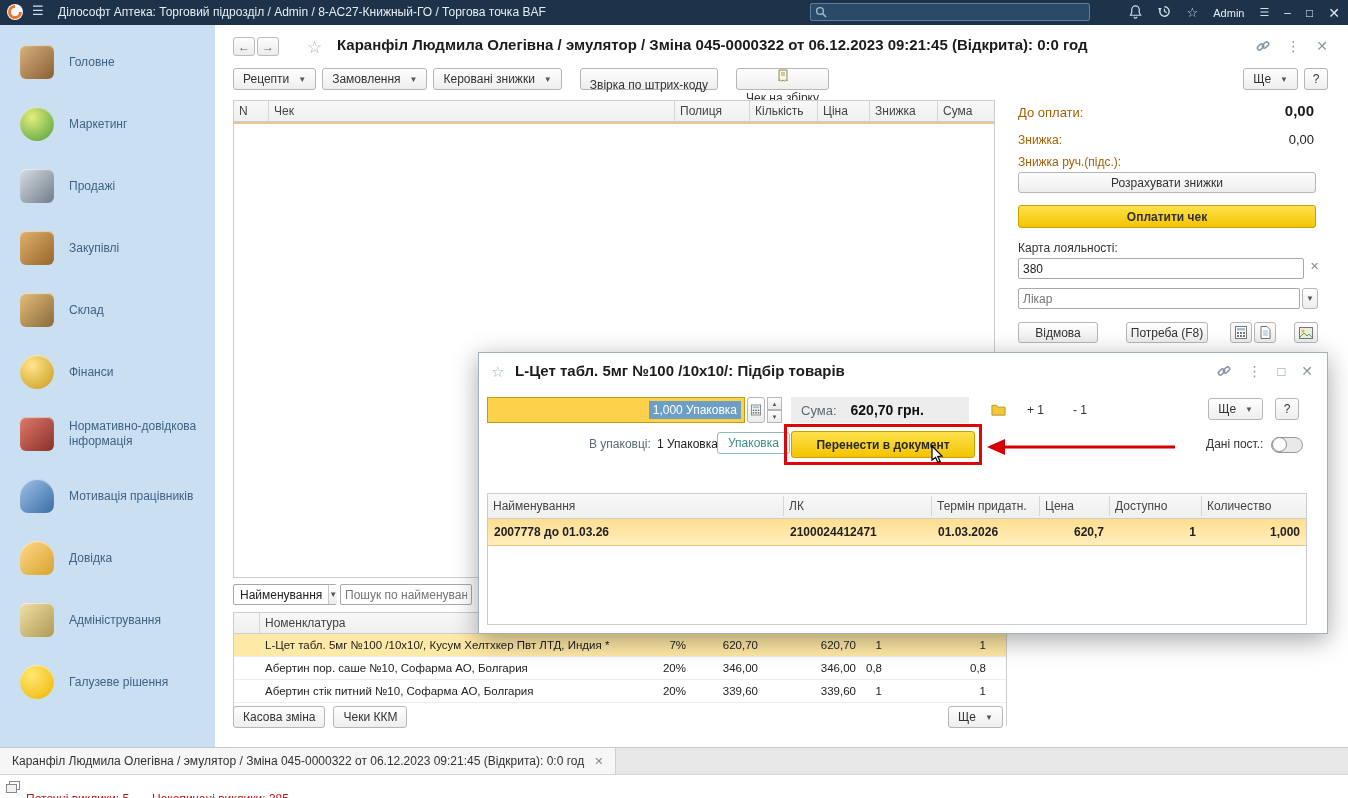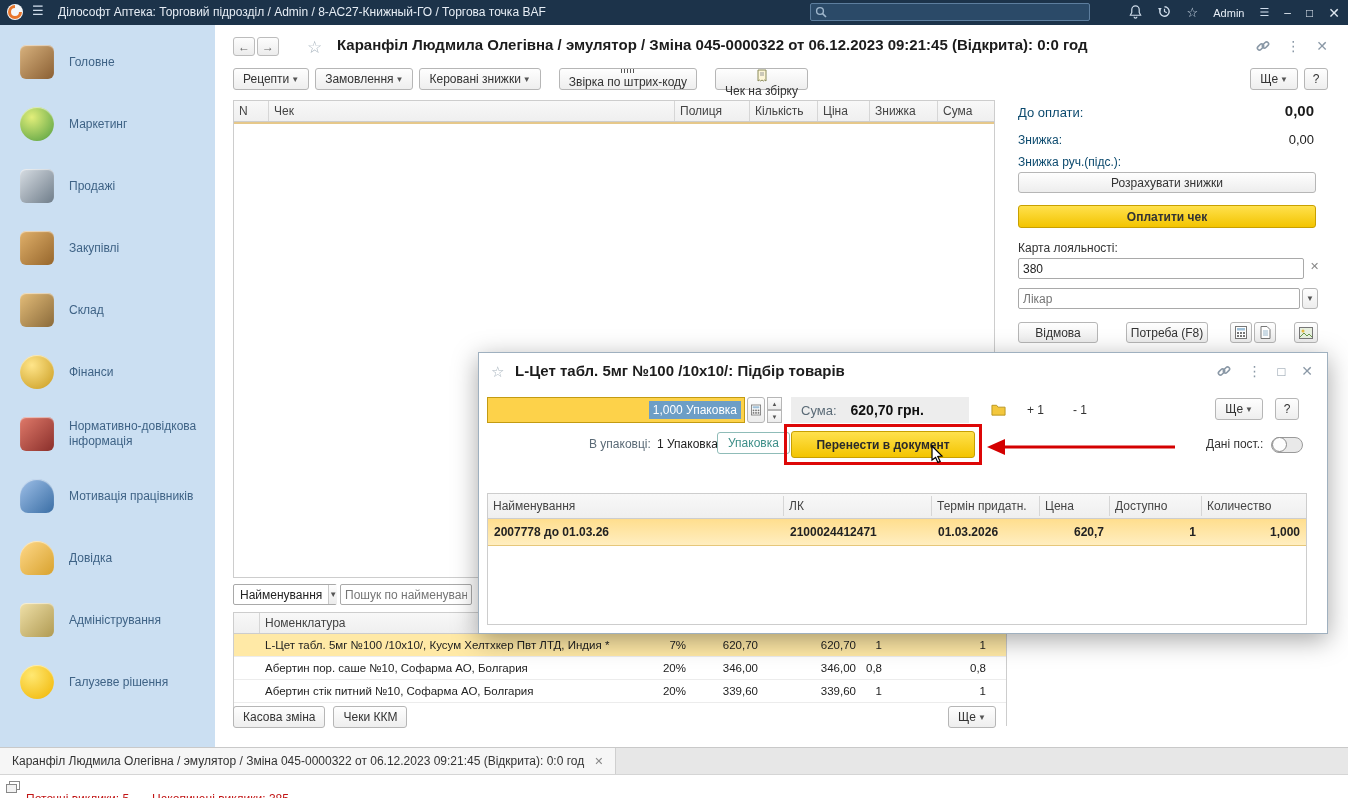--- a/index.html
+++ b/index.html
@@ -32,36 +32,36 @@
   .ic9{background:linear-gradient(135deg,#ffd98a,#d8a22e);border-radius:50% 50% 8px 8px;}
   .ic10{background:linear-gradient(135deg,#efe0a8,#b09a52;);background:linear-gradient(135deg,#efe0a8,#b09a52);}
   .ic11{background:radial-gradient(circle at 35% 30%,#ffe872,#f0b400);border-radius:50%;}
   
   .main{position:absolute;left:215px;top:25px;width:1133px;height:722px;background:#fff;}
   .navbtn{position:absolute;width:22px;height:19px;background:linear-gradient(#fdfdfd,#ececec);
           border:1px solid #bcbcbc;border-radius:3px;color:#666;font-size:12px;display:flex;align-items:center;justify-content:center;cursor:pointer;box-sizing:border-box;}
   .doc-star{position:absolute;left:92px;top:12px;color:#a8b4be;font-size:17px;cursor:pointer;}
   .doc-title{position:absolute;left:122px;top:11px;font-size:15px;font-weight:bold;color:#1c1c1c;white-space:nowrap;}
   .doc-icons{position:absolute;right:20px;top:13px;display:flex;gap:16px;align-items:center;color:#8a98a6;}
-  .btn{display:inline-flex;align-items:center;gap:2px;height:22px;padding:0 9px;background:linear-gradient(#fefefe,#eeeeee);
+  .btn{display:inline-flex;align-items:center;gap:9px;height:22px;padding:0 9px;background:linear-gradient(#fefefe,#eeeeee);
        border:1px solid #b6b6b6;border-radius:3px;font-size:12px;color:#333;box-sizing:border-box;cursor:pointer;white-space:nowrap;}
   .caret{font-size:8px;color:#555;}
   .toolbar{position:absolute;left:18px;top:43px;display:flex;gap:6px;align-items:center;}
   .toolbar-right{position:absolute;right:20px;top:43px;display:flex;gap:6px;}
   .gap-l{margin-left:12px;flex-direction:column;}
   
   .tbl{position:absolute;border:1px solid #cdcdcd;box-sizing:border-box;background:#fff;}
   .tbl-head{display:flex;background:linear-gradient(#f8f8f8,#efefef);border-bottom:1px solid #cdcdcd;}
   .th{font-size:12px;color:#444;padding:3px 5px;border-right:1px solid #d6d6d6;box-sizing:border-box;overflow:hidden;white-space:nowrap;}
   .tr{display:flex;height:22px;align-items:center;border-bottom:1px solid #ececec;}
   .td{font-size:11.5px;color:#222;padding:0 5px;box-sizing:border-box;overflow:hidden;white-space:nowrap;}
   .num{text-align:right;}
   .row-sel{background:#ffe9a6;}
   
-  .rp-label{position:absolute;font-size:12px;color:#0c4a6e;white-space:nowrap;}
+  .rp-label{position:absolute;font-size:12px;color:#a16207;white-space:nowrap;}
   .rp-value{position:absolute;font-size:13px;color:#1a1a1a;text-align:right;}
   .rp-btn{position:absolute;height:21px;background:linear-gradient(#fefefe,#ededed);border:1px solid #b6b6b6;border-radius:3px;
           font-size:12px;color:#333;display:flex;align-items:center;justify-content:center;box-sizing:border-box;cursor:pointer;}
   .rp-pay{background:linear-gradient(#ffe14d,#f3c400);border:1px solid #c8a000;font-weight:bold;}
   .rp-input{position:absolute;height:21px;border:1px solid #a9a9a9;border-radius:2px;font-size:12px;color:#222;
             padding:0 4px;box-sizing:border-box;font-family:"Liberation Sans",sans-serif;}
   .ico-btn{position:absolute;width:22px;height:21px;background:linear-gradient(#fefefe,#ededed);border:1px solid #b6b6b6;
            border-radius:3px;display:flex;align-items:center;justify-content:center;box-sizing:border-box;cursor:pointer;}
   
   .barcode{width:14px;height:11px;background:repeating-linear-gradient(90deg,#555 0 1px,transparent 1px 3px);}

